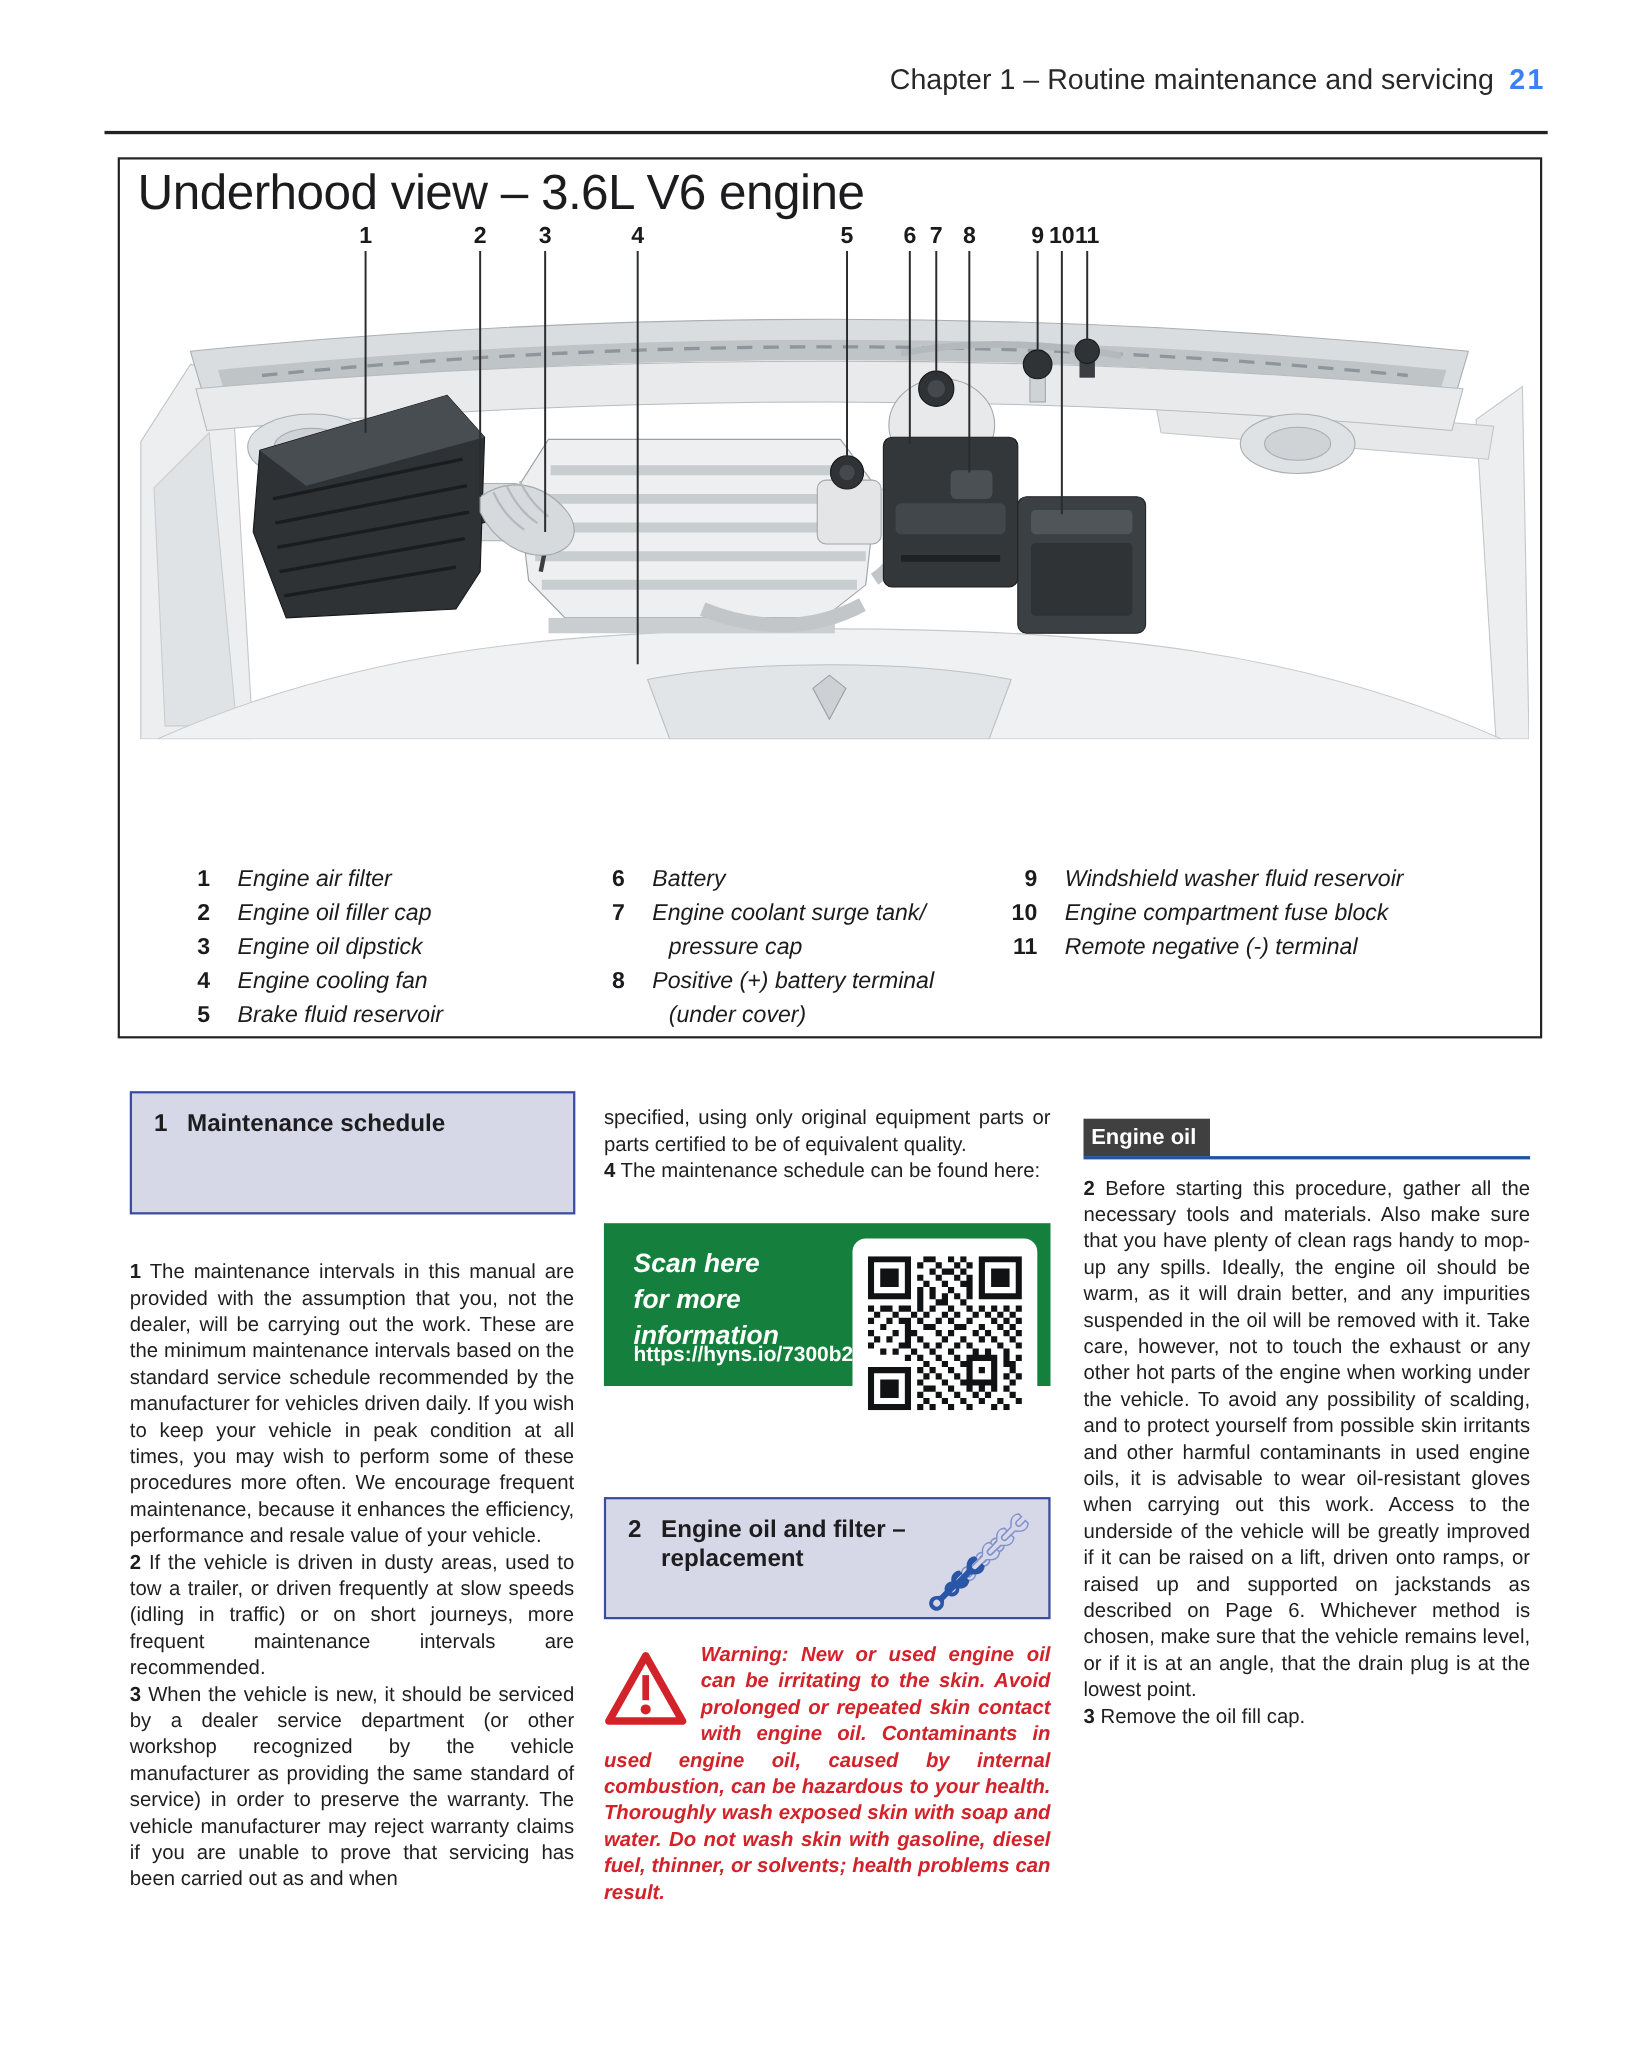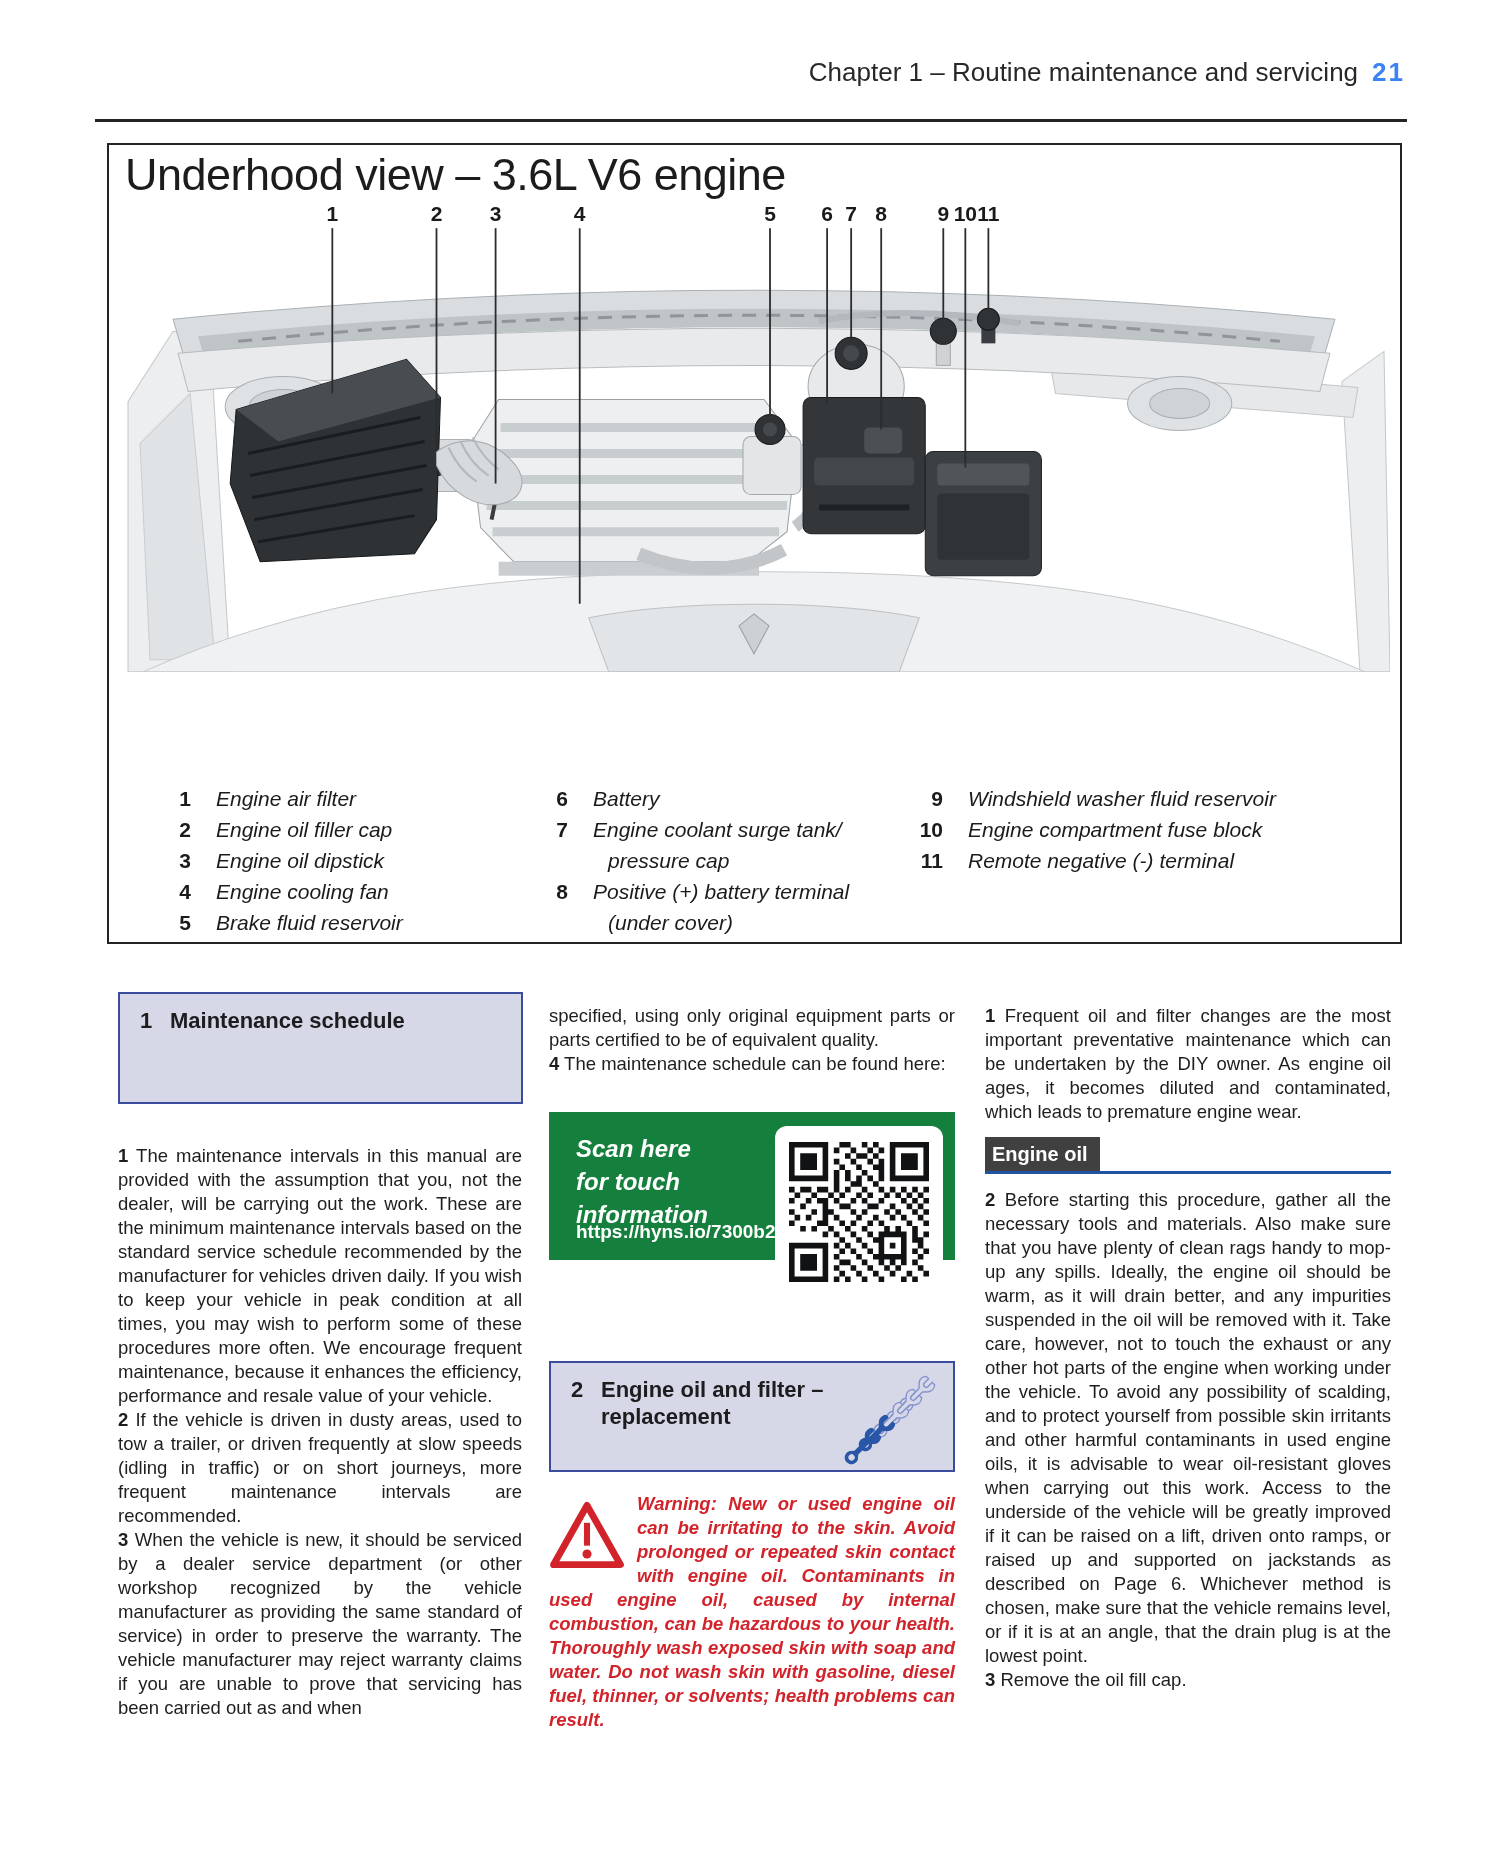--- a/index.html
+++ b/index.html
@@ -259,21 +259,21 @@
   </div>
 
   <div class="col2a body-text">
     <p>specified, using only original equipment parts or parts certified to be of equivalent quality.</p>
     <p><b class="pn">4</b> <span>The maintenance schedule can be found here:</span></p>
   </div>
 
   <div class="qrbox">
     <div class="qr-lines">
       <div>Scan here</div>
-      <div>for touch</div>
+      <div>for more</div>
       <div>information</div>
     </div>
     <div class="qr-url">https://hyns.io/7300b280</div>
     <div class="qr-panel">
       <svg viewBox="0 0 25 25" aria-hidden="true">
         <path fill="#111214" fill-rule="evenodd" d="M0 0h7v7h-7zM1 1h5v5h-5zM2 2h3v3h-3zM18 0h7v7h-7zM19 1h5v5h-5zM20 2h3v3h-3zM0 18h7v7h-7zM1 19h5v5h-5zM2 20h3v3h-3zM16 16h5v5h-5zM17 17h3v3h-3zM18 18h1v1h-1zM8 6h1v1h-1zM10 6h1v1h-1zM12 6h1v1h-1zM14 6h1v1h-1zM16 6h1v1h-1zM6 8h1v1h-1zM6 10h1v1h-1zM6 12h1v1h-1zM6 14h1v1h-1zM6 16h1v1h-1zM9 0h2v1h-2zM13 0h1v1h-1zM15 0h1v1h-1zM8 1h1v1h-1zM11 1h1v1h-1zM14 1h1v1h-1zM16 1h1v1h-1zM10 2h1v1h-1zM12 2h2v1h-2zM15 2h1v1h-1zM8 3h1v1h-1zM11 3h1v1h-1zM14 3h1v1h-1zM16 3h1v1h-1zM9 4h1v1h-1zM12 4h1v1h-1zM15 4h2v1h-2zM8 5h1v1h-1zM10 5h1v1h-1zM13 5h1v1h-1zM16 5h1v1h-1zM8 7h1v1h-1zM11 7h2v1h-2zM15 7h1v1h-1zM0 8h1v1h-1zM2 8h2v1h-2zM5 8h1v1h-1zM8 8h1v1h-1zM10 8h1v1h-1zM13 8h1v1h-1zM16 8h1v1h-1zM18 8h1v1h-1zM20 8h1v1h-1zM22 8h1v1h-1zM24 8h1v1h-1zM1 9h1v1h-1zM4 9h1v1h-1zM7 9h1v1h-1zM9 9h1v1h-1zM12 9h1v1h-1zM14 9h1v1h-1zM17 9h1v1h-1zM19 9h1v1h-1zM21 9h1v1h-1zM23 9h1v1h-1zM0 10h1v1h-1zM3 10h1v1h-1zM5 10h1v1h-1zM8 10h1v1h-1zM11 10h1v1h-1zM13 10h1v1h-1zM16 10h1v1h-1zM20 10h1v1h-1zM22 10h1v1h-1zM24 10h1v1h-1zM2 11h1v1h-1zM6 11h1v1h-1zM9 11h2v1h-2zM14 11h2v1h-2zM18 11h1v1h-1zM21 11h1v1h-1zM23 11h1v1h-1zM0 12h1v1h-1zM4 12h1v1h-1zM7 12h1v1h-1zM11 12h1v1h-1zM13 12h1v1h-1zM17 12h1v1h-1zM19 12h1v1h-1zM22 12h1v1h-1zM24 12h1v1h-1zM1 13h1v1h-1zM3 13h1v1h-1zM6 13h1v1h-1zM8 13h1v1h-1zM12 13h1v1h-1zM15 13h1v1h-1zM18 13h1v1h-1zM20 13h1v1h-1zM23 13h1v1h-1zM0 14h1v1h-1zM5 14h1v1h-1zM9 14h1v1h-1zM11 14h1v1h-1zM14 14h1v1h-1zM16 14h1v1h-1zM21 14h1v1h-1zM24 14h1v1h-1zM2 15h1v1h-1zM4 15h1v1h-1zM7 15h1v1h-1zM10 15h1v1h-1zM13 15h1v1h-1zM17 15h1v1h-1zM19 15h1v1h-1zM22 15h1v1h-1zM8 16h1v1h-1zM11 16h1v1h-1zM14 16h1v1h-1zM22 16h1v1h-1zM24 16h1v1h-1zM9 17h1v1h-1zM12 17h1v1h-1zM15 17h1v1h-1zM22 17h2v1h-2zM8 18h1v1h-1zM10 18h1v1h-1zM13 18h1v1h-1zM23 18h1v1h-1zM9 19h1v1h-1zM11 19h1v1h-1zM14 19h1v1h-1zM22 19h1v1h-1zM24 19h1v1h-1zM8 20h1v1h-1zM12 20h1v1h-1zM15 20h1v1h-1zM23 20h1v1h-1zM9 21h2v1h-2zM13 21h1v1h-1zM16 21h1v1h-1zM18 21h1v1h-1zM20 21h1v1h-1zM22 21h1v1h-1zM8 22h1v1h-1zM11 22h1v1h-1zM14 22h1v1h-1zM17 22h1v1h-1zM19 22h1v1h-1zM23 22h1v1h-1zM9 23h1v1h-1zM12 23h1v1h-1zM15 23h1v1h-1zM18 23h1v1h-1zM21 23h1v1h-1zM24 23h1v1h-1zM8 24h1v1h-1zM10 24h1v1h-1zM13 24h1v1h-1zM16 24h1v1h-1zM20 24h1v1h-1zM22 24h1v1h-1z"></path>
       </svg>
     </div>
   </div>
 
@@ -297,21 +297,20 @@
   <div class="warn">
     <svg class="warn-tri" viewBox="0 0 100 92" aria-hidden="true">
       <path d="M50 7 L94 85 L6 85 Z" fill="none" stroke="#d2232a" stroke-width="9" stroke-linejoin="round"></path>
       <rect x="46" y="30" width="8" height="30" fill="#d2232a"></rect>
       <circle cx="50" cy="71" r="6" fill="#d2232a"></circle>
     </svg>
     <span>Warning: New or used engine oil can be irritating to the skin. Avoid prolonged or repeated skin contact with engine oil. Contaminants in used engine oil, caused by internal combustion, can be hazardous to your health. Thoroughly wash exposed skin with soap and water. Do not wash skin with gasoline, diesel fuel, thinner, or solvents; health problems can result.</span>
   </div>
 
   <div class="col3 body-text">
-    <p><b class="pn">1</b> <span>Frequent oil and filter changes are the most important preventative maintenance which can be undertaken by the DIY owner. As engine oil ages, it becomes diluted and contaminated, which leads to premature engine wear.</span></p>
     <div class="oil-h">
       <span class="oil-label">Engine oil</span>
     </div>
     <p><b class="pn">2</b> <span>Before starting this procedure, gather all the necessary tools and materials. Also make sure that you have plenty of clean rags handy to mop-up any spills. Ideally, the engine oil should be warm, as it will drain better, and any impurities suspended in the oil will be removed with it. Take care, however, not to touch the exhaust or any other hot parts of the engine when working under the vehicle. To avoid any possibility of scalding, and to protect yourself from possible skin irritants and other harmful contaminants in used engine oils, it is advisable to wear oil-resistant gloves when carrying out this work. Access to the underside of the vehicle will be greatly improved if it can be raised on a lift, driven onto ramps, or raised up and supported on jackstands as described on Page 6. Whichever method is chosen, make sure that the vehicle remains level, or if it is at an angle, that the drain plug is at the lowest point.</span></p>
     <p><b class="pn">3</b> <span>Remove the oil fill cap.</span></p>
   </div>
 
 </div>
 
 </body></html>

